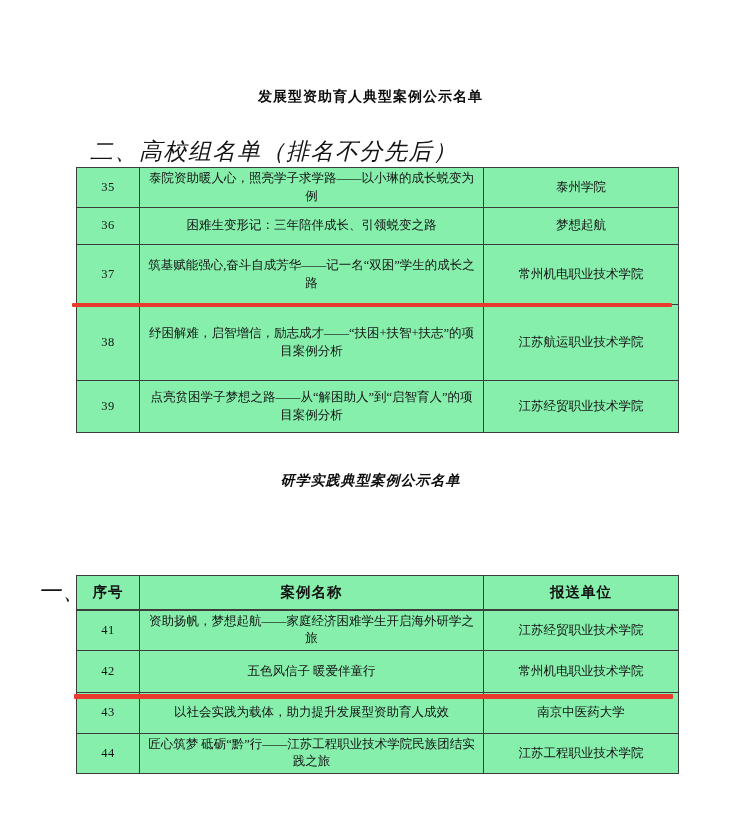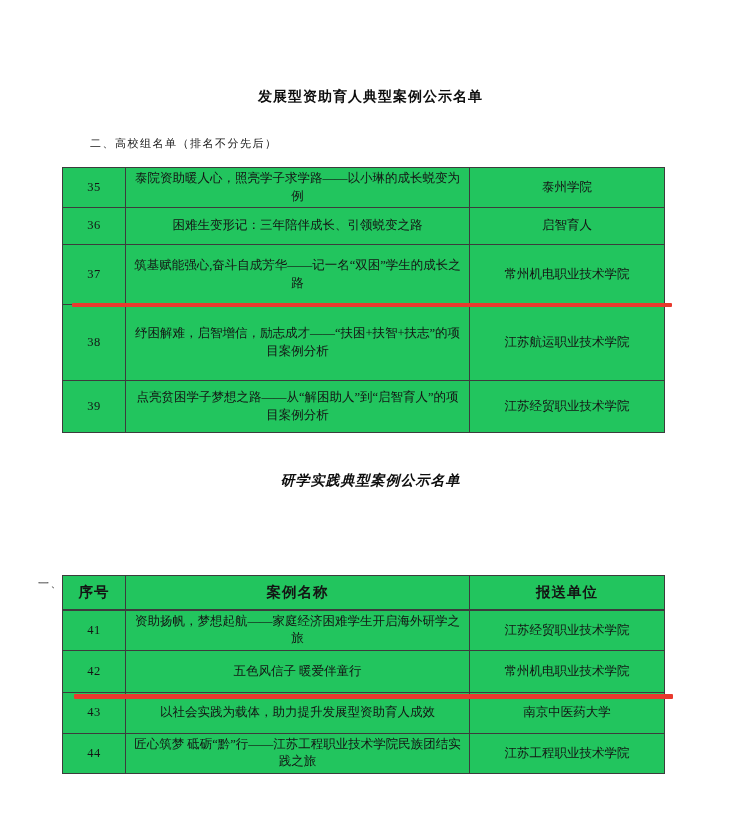--- a/index.html
+++ b/index.html
@@ -4,27 +4,27 @@
 <style>
   html,body{margin:0;padding:0;background:#ffffff;}
   body{font-family:"Liberation Serif","DejaVu Serif",serif;color:#111;}
   #page{position:relative;width:741px;height:824px;background:#ffffff;overflow:hidden;}
 
   .doc-title{
     position:absolute;left:0;width:741px;text-align:center;
     font-size:14px;font-weight:bold;letter-spacing:1px;color:#0d0d0d;
   }
   .section-heading{
-    position:absolute;font-size:11px;letter-spacing:1.5px;
+    position:absolute;font-size:23px;font-style:italic;letter-spacing:1.5px;
     color:#141414;white-space:nowrap;
   }
 
   table.case-table{
-    position:absolute;left:62px;width:602px;border-collapse:collapse;
-    table-layout:fixed;background:#22c55e;
+    position:absolute;left:76px;width:602px;border-collapse:collapse;
+    table-layout:fixed;background:#86efac;
   }
   table.case-table td,table.case-table th{
     border:1px solid #3c3c3c;text-align:center;vertical-align:middle;
     font-size:12.5px;line-height:1.38;padding:2px 6px;color:#141414;
     font-weight:normal;overflow:hidden;
   }
   table.case-table col.c-no{width:63px;}
   table.case-table col.c-case{width:344px;}
   table.case-table col.c-org{width:195px;}
   table.case-table th{
@@ -57,21 +57,21 @@
       </colgroup>
     <tbody>
       <tr style="height:40px;">
         <td class="num-cell">35</td>
         <td>泰院资助暖人心，照亮学子求学路——以小琳的成长蜕变为例</td>
         <td>泰州学院</td>
       </tr>
       <tr style="height:37px;">
         <td class="num-cell">36</td>
         <td>困难生变形记：三年陪伴成长、引领蜕变之路</td>
-        <td>启智育人</td>
+        <td>梦想起航</td>
       </tr>
       <tr style="height:60px;">
         <td class="num-cell">37</td>
         <td>筑基赋能强心,奋斗自成芳华——记一名“双困”学生的成长之路</td>
         <td>常州机电职业技术学院</td>
       </tr>
       <tr style="height:76px;">
         <td class="num-cell">38</td>
         <td>纾困解难，启智增信，励志成才——“扶困+扶智+扶志”的项目案例分析</td>
         <td>江苏航运职业技术学院</td>

